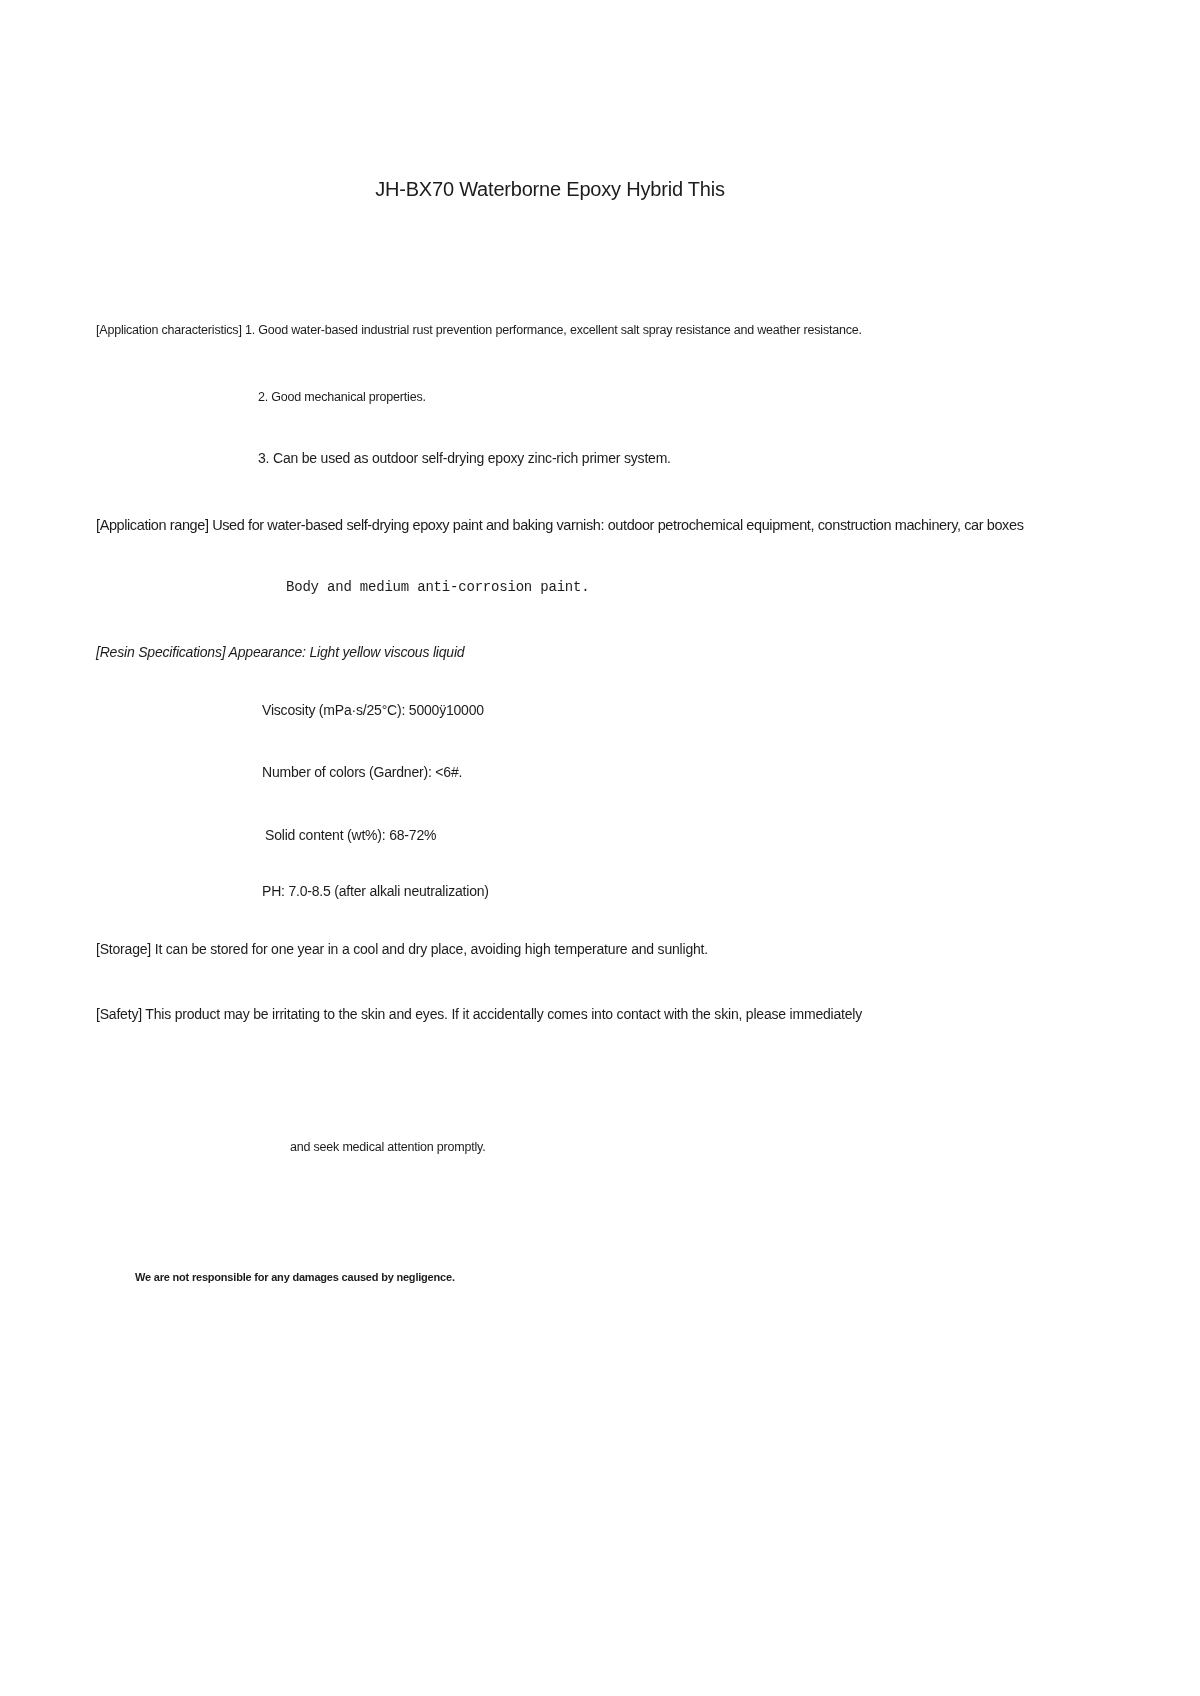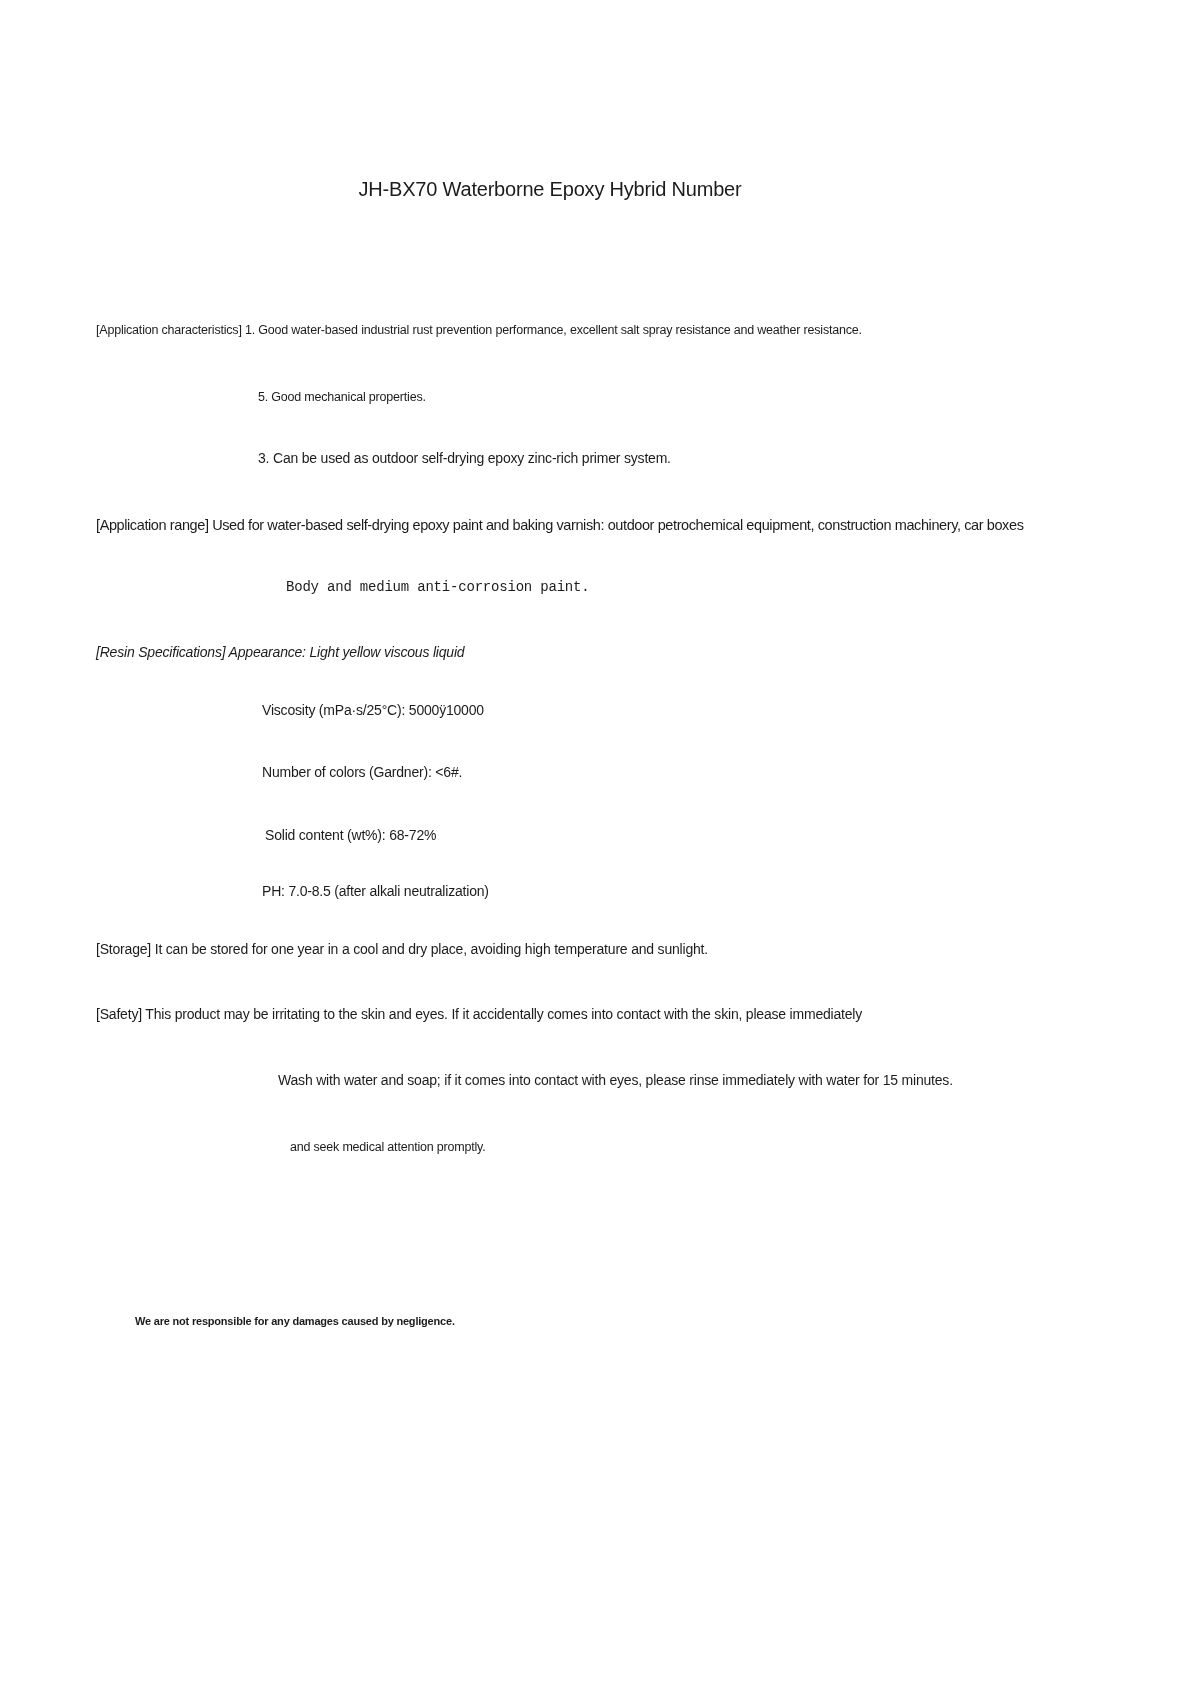--- a/index.html
+++ b/index.html
@@ -45,33 +45,33 @@
   .l-spec-appearance { top: 644px;  left: 96px;  font-size: 14px; font-style: italic; }
   .l-spec-viscosity  { top: 702px;  left: 262px; font-size: 14px; }
   .l-spec-colors     { top: 764px;  left: 262px; font-size: 14px; }
   .l-spec-solid      { top: 827px;  left: 265px; font-size: 14px; }
   .l-spec-ph         { top: 883px;  left: 262px; font-size: 14px; }
   .l-storage         { top: 941px;  left: 96px;  font-size: 14px; }
   .l-safety-1        { top: 1006px; left: 96px;  font-size: 14px; }
   .l-safety-2        { top: 1072px; left: 278px; font-size: 14px; }
   .l-safety-3        { top: 1140px; left: 290px; font-size: 12.5px; }
   .l-disclaimer-1    { top: 1230px; left: 78px;  font-size: 13.5px; font-weight: 700; }
-  .l-disclaimer-2    { top: 1271px; left: 135px; font-size: 11px;   font-weight: 700; margin-top: 44px; }
+  .l-disclaimer-2    { top: 1271px; left: 135px; font-size: 11px;   font-weight: 700; }
 </style>
 </head>
 <body>
 
 <div class="page">
 
-  <h1 class="title">JH-BX70 Waterborne Epoxy Hybrid Number</h1>
+  <h1 class="title">JH-BX70 Waterborne Epoxy Hybrid This</h1>
 
 
   <p class="line l-appchar-1">[Application characteristics] 1. Good water-based industrial rust prevention performance, excellent salt spray resistance and weather resistance.</p>
 
-  <p class="line l-appchar-2">5. Good mechanical properties.</p>
+  <p class="line l-appchar-2">2. Good mechanical properties.</p>
 
   <p class="line l-appchar-3">3. Can be used as outdoor self-drying epoxy zinc-rich primer system.</p>
 
   <p class="line l-apprange-1">[Application range] Used for water-based self-drying epoxy paint and baking varnish: outdoor petrochemical equipment, construction machinery, car boxes</p>
 
   <p class="line l-apprange-2">Body and medium anti-corrosion paint.</p>
 
   <p class="line l-spec-appearance">[Resin Specifications] Appearance: Light yellow viscous liquid</p>
 
   <p class="line l-spec-viscosity">Viscosity (mPa·s/25°C): 5000ÿ10000</p>
@@ -79,20 +79,19 @@
   <p class="line l-spec-colors">Number of colors (Gardner): &lt;6#.</p>
 
   <p class="line l-spec-solid">Solid content (wt%): 68-72%</p>
 
   <p class="line l-spec-ph">PH: 7.0-8.5 (after alkali neutralization)</p>
 
   <p class="line l-safety-1">[Safety] This product may be irritating to the skin and eyes. If it accidentally comes into contact with the skin, please immediately</p>
 
   <p class="line l-storage">[Storage] It can be stored for one year in a cool and dry place, avoiding high temperature and sunlight.</p>
 
-  <p class="line l-safety-2">Wash with water and soap; if it comes into contact with eyes, please rinse immediately with water for 15 minutes.</p>
 
   <p class="line l-safety-3">and seek medical attention promptly.</p>
 
 
   <p class="line l-disclaimer-2">We are not responsible for any damages caused by negligence.</p>
 
 </div>
 
 </body></html>

